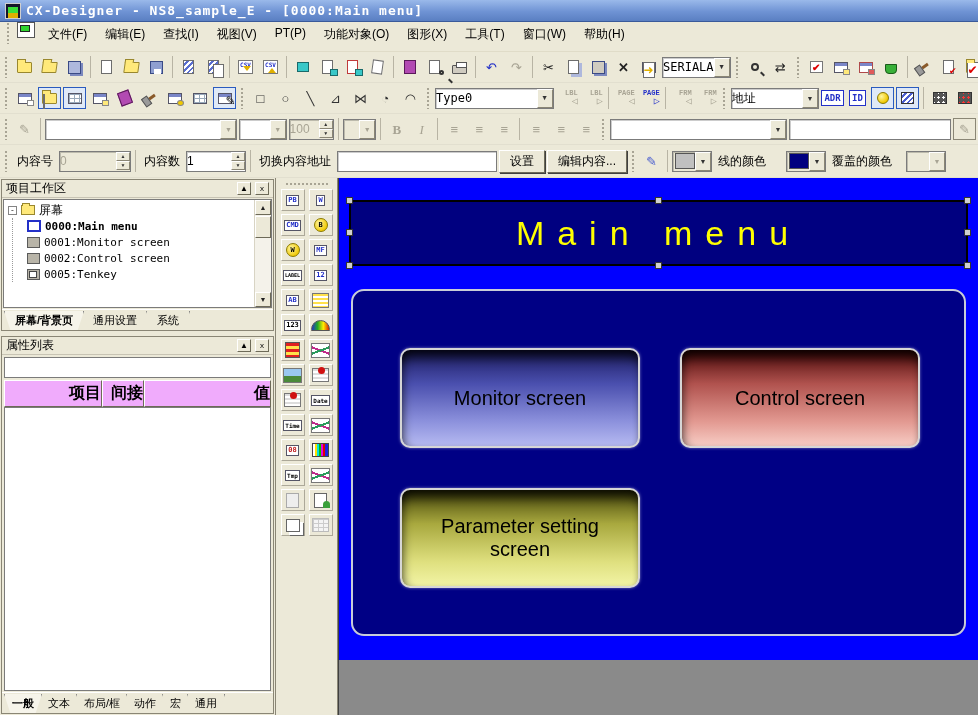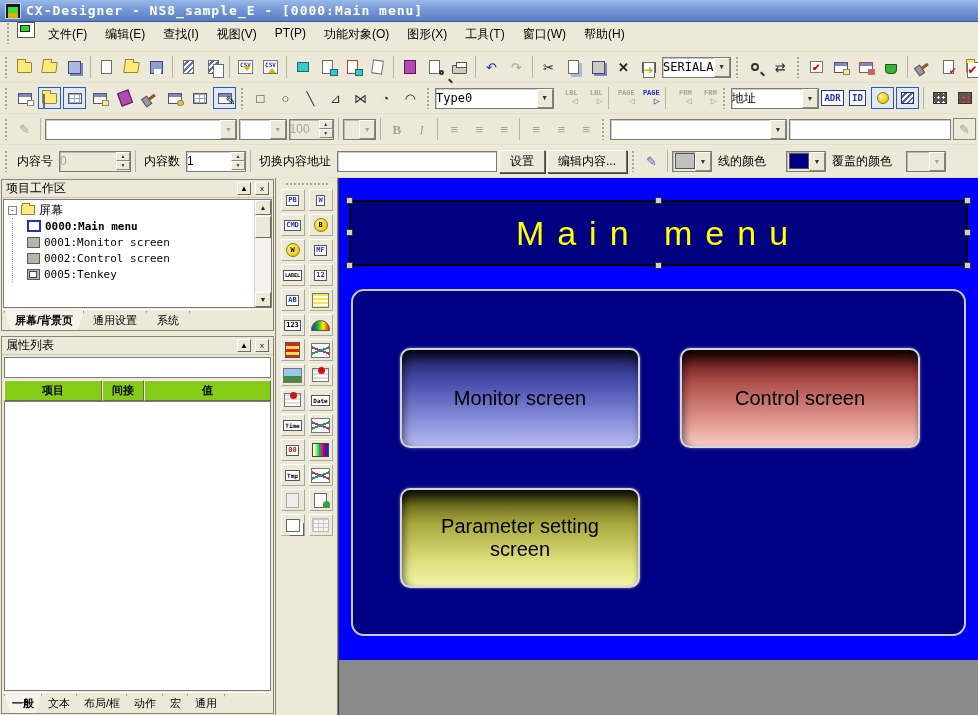--- a/index.html
+++ b/index.html
@@ -105,21 +105,21 @@
   .sc-thumb{height:22px;background:#ece9d8;border:1px solid;border-color:#fff #6d6a58 #6d6a58 #fff;margin:1px 0}
   .sc-track{flex:1}
   
   .tabbar{display:flex;align-items:flex-start;height:21px;padding:1px 2px 0;gap:4px;background:#ece9d8;border-top:1px solid #fff;overflow:hidden}
   .tab{font-size:11px;padding:2px 10px 3px;border:1px solid #7b7b7b;border-top:none;background:#ece9d8;clip-path:polygon(0 0,100% 0,calc(100% - 7px) 100%,7px 100%);margin-left:-6px;white-space:nowrap}
   .tab.active{background:#f6f4ea;font-weight:bold;z-index:2;position:relative}
   
   .pl{flex:1;margin-top:5px}
   .pl-name{height:21px;background:#fff;border:1px solid #7b7b7b;margin:2px}
   .pl-head{display:flex;margin:0 2px}
-  .pl-h{background:#84cc16;border:1px solid;border-color:#fff #6d6a58 #6d6a58 #fff;text-align:center;font-weight:bold;padding:2px 0;font-size:11px}
+  .pl-h{background:#f0abfc;border:1px solid;border-color:#fff #6d6a58 #6d6a58 #fff;text-align:right;font-weight:bold;padding:2px 0;font-size:16px}
   .pl-body{flex:1;background:#fff;border:1px solid #7b7b7b;margin:0 2px 1px}
 
   
   .palette{width:62px;background:#ece9d8;border-right:1px solid #8a8675;padding:0 4px}
   .pgrid{display:grid;grid-template-columns:24px 24px;gap:3px 4px;justify-content:center}
   .pcell{width:24px;height:22px;background:#ece9d8;border:1px solid;border-color:#fff #aca899 #aca899 #fff;display:flex;align-items:center;justify-content:center;position:relative}
   .ptxt{background:#fff;border:1px solid #556;color:#2330c8;font-weight:bold;font-size:7px;line-height:9px;padding:0 1px;font-family:"DejaVu Sans Mono",monospace;white-space:nowrap}
   .ptxt.round{background:radial-gradient(circle at 35% 35%,#fff6a0,#f0c800 75%);border:1px solid #8a7a00;border-radius:50%;width:14px;height:14px;display:flex;align-items:center;justify-content:center;color:#000;padding:0}
   .ptxt.blk{color:#000}
   .pdec::before{content:"";display:block}

